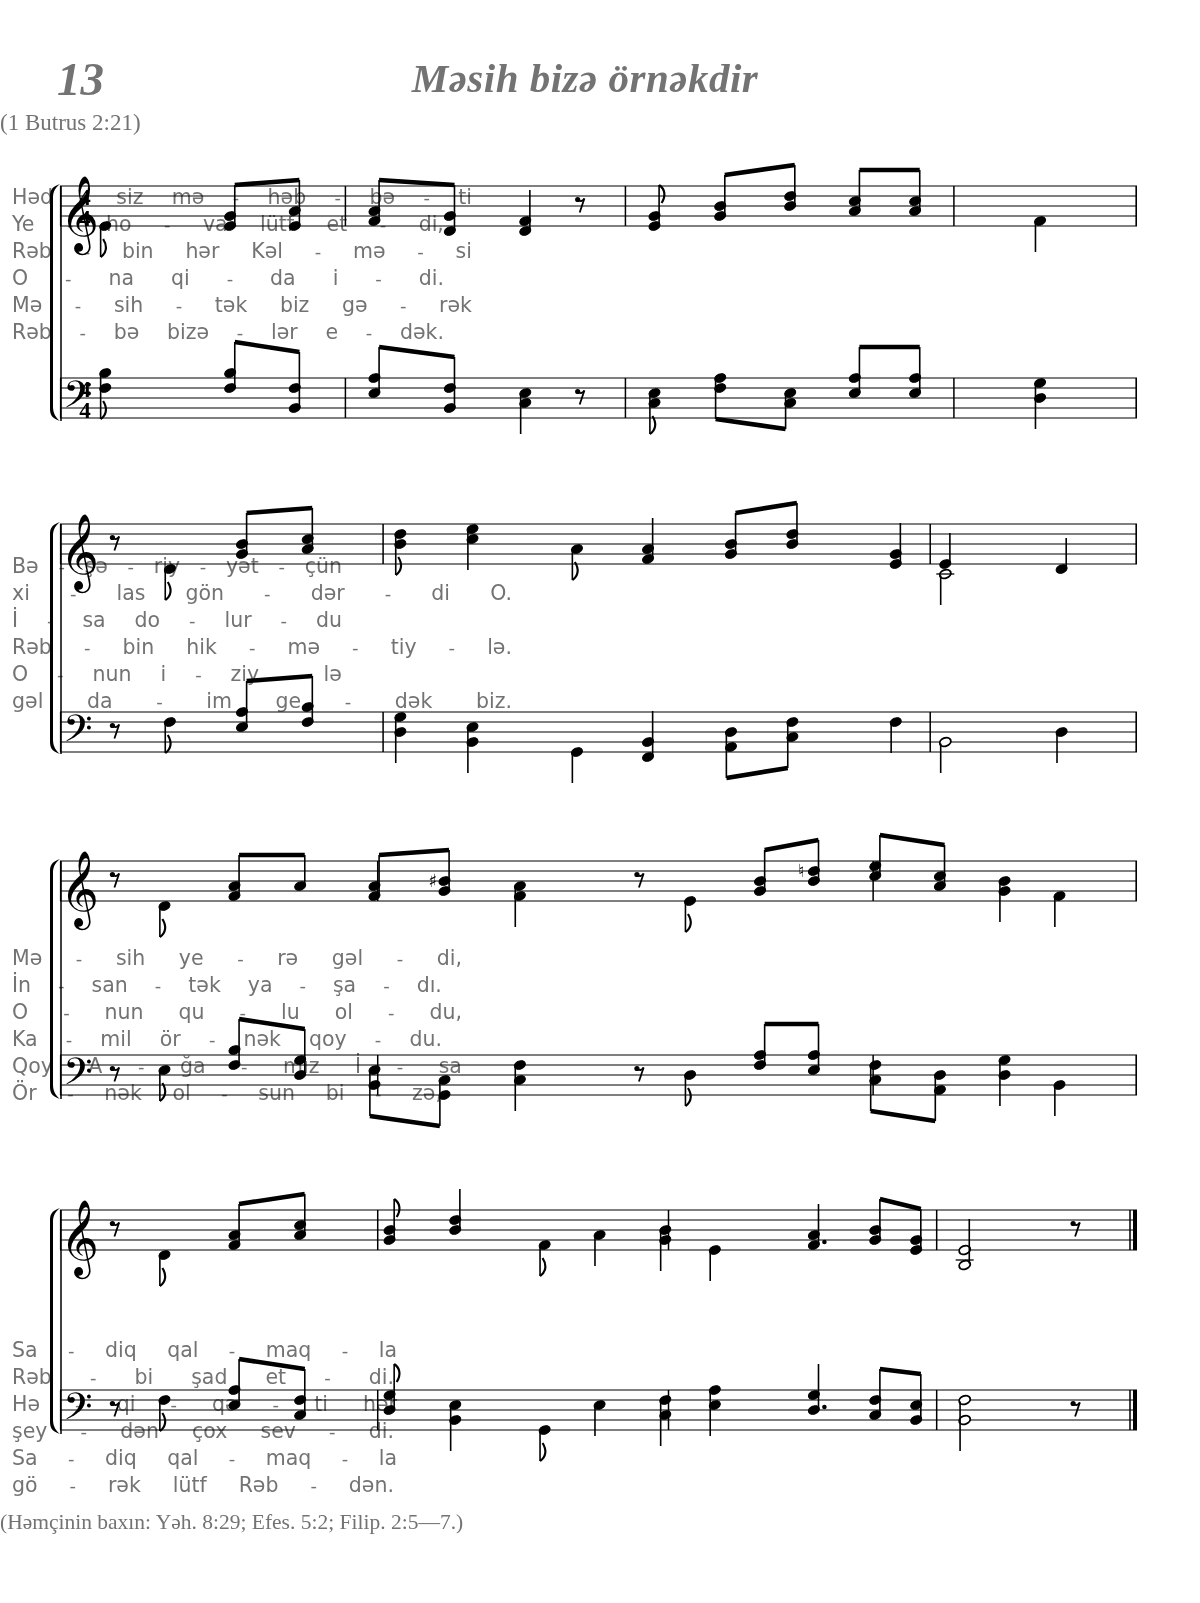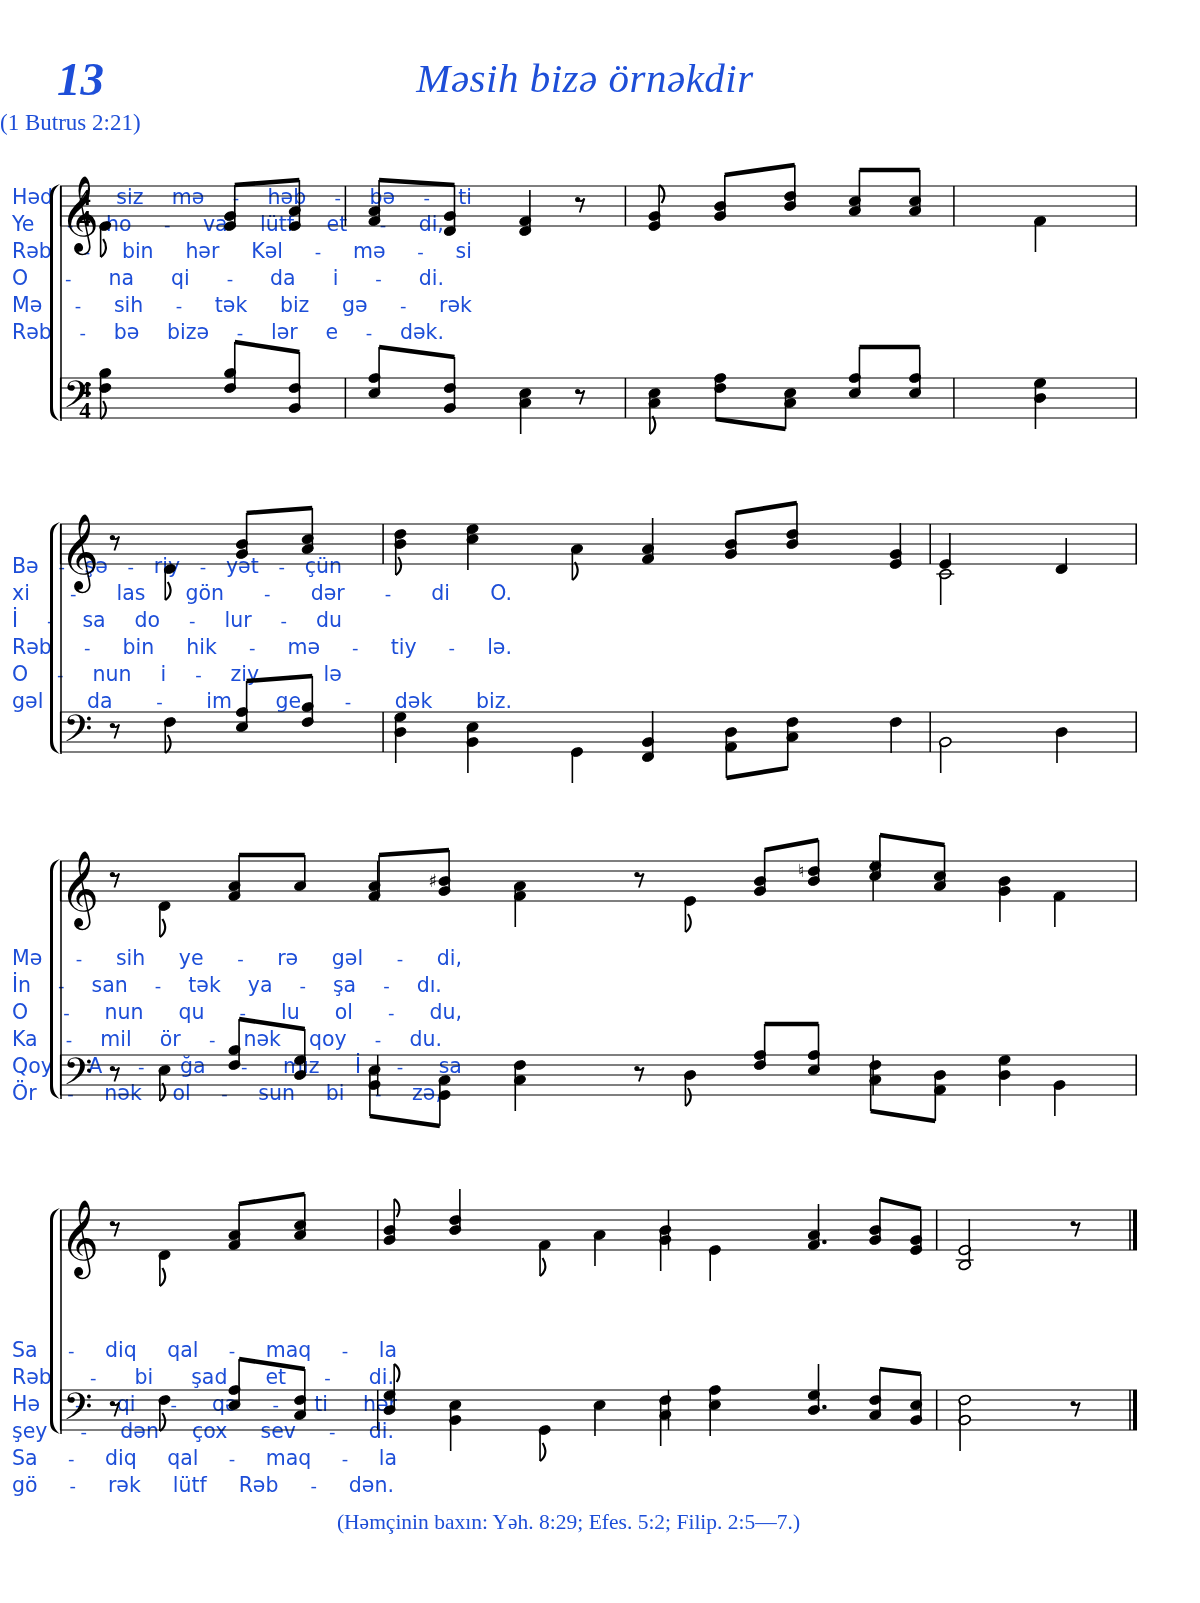--- a/index.html
+++ b/index.html
@@ -1,27 +1,27 @@
 <!DOCTYPE html>
 <html><head>
 <meta charset="utf-8">
 <style>
   html,body{margin:0;padding:0;background:#e8e8e8;}
   .page{position:relative;width:1200px;height:1603px;background:#ffffff;margin:0 auto;
-        font-family:"Liberation Serif",serif;color:#1d4ed8;overflow:hidden;}
+        font-family:"Liberation Serif",serif;color:#737373;overflow:hidden;}
   .abs{position:absolute;}
   .song-number{font-size:47px;font-weight:bold;font-style:italic;}
-  .song-title{width:1170px;text-align:center;font-size:41px;font-weight:normal;font-style:italic;letter-spacing:.5px;}
+  .song-title{width:1170px;text-align:center;font-size:41px;font-weight:bold;font-style:italic;letter-spacing:.5px;}
   .song-subtitle{width:1170px;text-align:left;font-size:23px;}
   .chord{font-size:20px;transform:translateX(-50%);white-space:nowrap;}
   .lyric-phrase{display:flex;justify-content:space-between;align-items:baseline;
                 font-family:"DejaVu Sans","Liberation Sans",sans-serif;font-size:20.5px;line-height:26px;margin-left:12px;}
   .syl{white-space:nowrap;}
   .dash{font-size:18px;}
-  .footer{width:1137px;text-align:center;font-size:21.5px;}
+  .footer{width:1137px;text-align:left;font-size:21.5px;}
   svg{overflow:visible;display:block;}
 </style>
 </head>
 <body>
 
 <div class="page">
   <div class="abs song-number" style="left:57px;top:52px">13</div>
   <div class="abs song-title" style="left:0;top:54px">Məsih bizə örnəkdir</div>
   <div class="abs song-subtitle" style="left:0;top:110px">(1 Butrus 2:21)</div>
 

